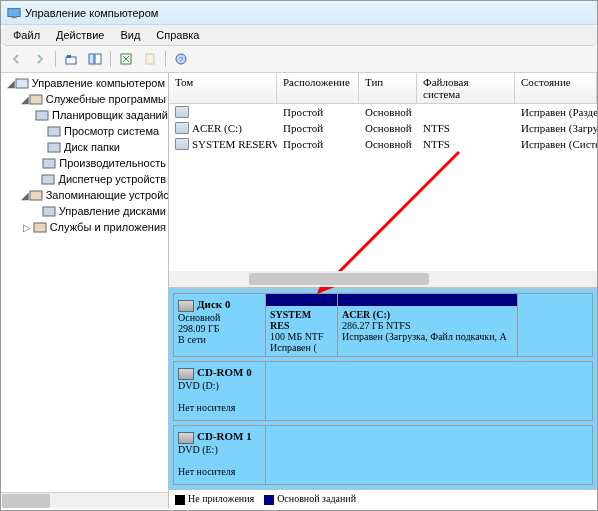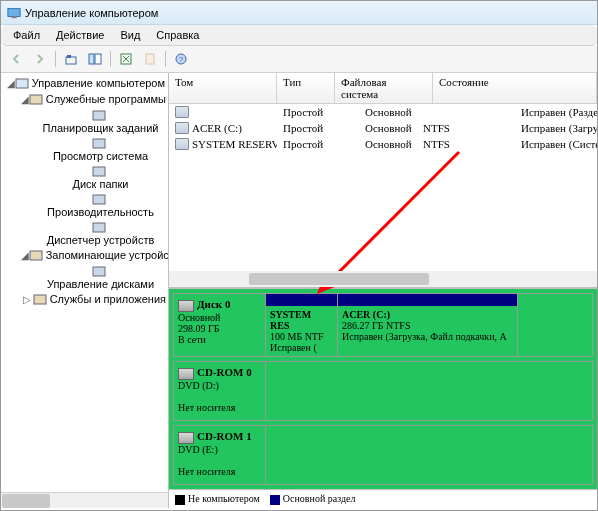--- a/index.html
+++ b/index.html
@@ -12,34 +12,34 @@
 .toolbar .btn { width: 22px; height: 20px; border: 1px solid transparent; display: flex; align-items: center; justify-content: center; border-radius: 2px; }
 .toolbar .btn.disabled { opacity: 0.4; }
 .toolbar .sep { width: 1px; height: 16px; background: #c0c0c0; margin: 0 2px; }
 .main { display: flex; height: calc(100% - 74px); }
 .tree { width: 168px; border-right: 1px solid #c0c0c0; padding: 2px; overflow: hidden; position: relative; }
 .tree-item { display: flex; align-items: center; padding: 1px 0; white-space: nowrap; }
 .tree-item .tw { width: 12px; text-align: center; color: #666; font-size: 10px; }
 .tree-item .ico { width: 14px; height: 14px; margin-right: 3px; flex-shrink: 0; }
 .tree-item.l1 { padding-left: 4px; }
 .tree-item.l2 { padding-left: 18px; }
-.tree-item.l3 { padding-left: 32px; flex-direction: column; }
+.tree-item.l3 { padding-left: 32px; }
 .tree-scroll { position: absolute; bottom: 0; left: 0; right: 0; height: 16px; background: #f0f0f0; border-top: 1px solid #d0d0d0; display: flex; }
 .tree-scroll .thumb { background: #c8c8c8; width: 48px; height: 14px; margin: 1px; border-radius: 2px; }
 .content { flex: 1; display: flex; flex-direction: column; overflow: hidden; font-family: Liberation Serif, serif; }
 .vol-header { display: flex; background: #fff; border-bottom: 1px solid #d0d0d0; }
 .vol-header .col { padding: 3px 6px; border-right: 1px solid #d0d0d0; background: linear-gradient(#fff, #f0f0f0); font-size: 11px; }
 .vol-list { flex: 0 0 auto; background: #fff; }
 .vol-row { display: flex; padding: 1px 0; text-align: center; }
 .vol-row .cell { padding: 1px 6px; white-space: nowrap; overflow: hidden; display: flex; align-items: center; }
 .vol-row .vico { width: 14px; height: 12px; margin-right: 3px; background: linear-gradient(#e0e8f0, #c0d0e0); border: 1px solid #889; border-radius: 1px; flex-shrink: 0; }
 .vol-spacer { flex: 1; background: #fff; position: relative; border-bottom: 1px solid #c0c0c0; }
 .vol-spacer .hsb { position: absolute; bottom: 0; left: 0; right: 0; height: 16px; background: #f0f0f0; display: flex; align-items: center; }
 .vol-spacer .hsb .thumb { background: #c8c8c8; width: 180px; height: 12px; margin: 2px 0 2px 80px; border-radius: 2px; }
-.disk-pane { flex: 0 0 auto; background: #22c55e; border-top: 1px solid #c0c0c0; }
+.disk-pane { flex: 0 0 auto; background: #7dd3fc; border-top: 1px solid #c0c0c0; }
 .disk-row { display: flex; border: 1px solid #999; margin: 4px; min-height: 60px; }
 .disk-info { width: 92px; border-right: 1px solid #999; padding: 4px; font-size: 10px; }
 .disk-info .dico { display: inline-block; width: 16px; height: 12px; background: linear-gradient(#d8d8d8, #a8a8a8); border: 1px solid #666; margin-right: 3px; vertical-align: middle; }
 .disk-info b { font-size: 11px; }
 .parts { flex: 1; display: flex; }
 .part-head { height: 12px; background: #000080; }
 .part { border-right: 1px solid #999; padding: 0; font-size: 10px; overflow: hidden; display: flex; flex-direction: column; }
 .part-body { padding: 3px 4px; flex: 1; }
 .part.hatched .part-body { background: repeating-linear-gradient(45deg, #fff, #fff 3px, #e8e8e8 3px, #e8e8e8 6px); }
 .nomedia { flex: 1; display: flex; flex-direction: column; }
@@ -185,20 +185,21 @@
           <span>Службы и приложения</span>
         </div>
       </div>
     <div class="tree-scroll">
         <div class="thumb"></div>
       </div>
   </div>
   <div class="content">
     <div class="vol-header">
       <div class="col" style="width:108px">Том</div>
+      <div class="col" style="width:82px">Расположение</div>
       <div class="col" style="width:58px">Тип</div>
       <div class="col" style="width:98px">Файловая система</div>
       <div class="col" style="flex:1">Состояние</div>
     </div>
     <div class="vol-list" id="vol-list">
         <div class="vol-row">
 <div class="cell" style="width:108px">
             <span class="vico"></span>
           </div>
 <div class="cell" style="width:82px">Простой</div>
@@ -259,17 +260,17 @@
         <div class="disk-row">
   <div class="disk-info"><span class="dico"></span><b>CD-ROM 1</b><br>DVD (E:)<br><br>Нет носителя</div>
           <div class="parts">
             <div class="nomedia">
               <div class="part-head" style="background:transparent"></div>
             </div>
           </div>
         </div>
       </div>
     <div class="legend">
-      <span><span class="sw" style="background:#000"></span><span>Не компьютером</span></span>
-      <span><span class="sw" style="background:#000080"></span><span>Основной раздел</span></span>
+      <span><span class="sw" style="background:#000"></span><span>Не приложения</span></span>
+      <span><span class="sw" style="background:#000080"></span><span>Основной заданий</span></span>
     </div>
   </div>
 </div>
 
 </body></html>

